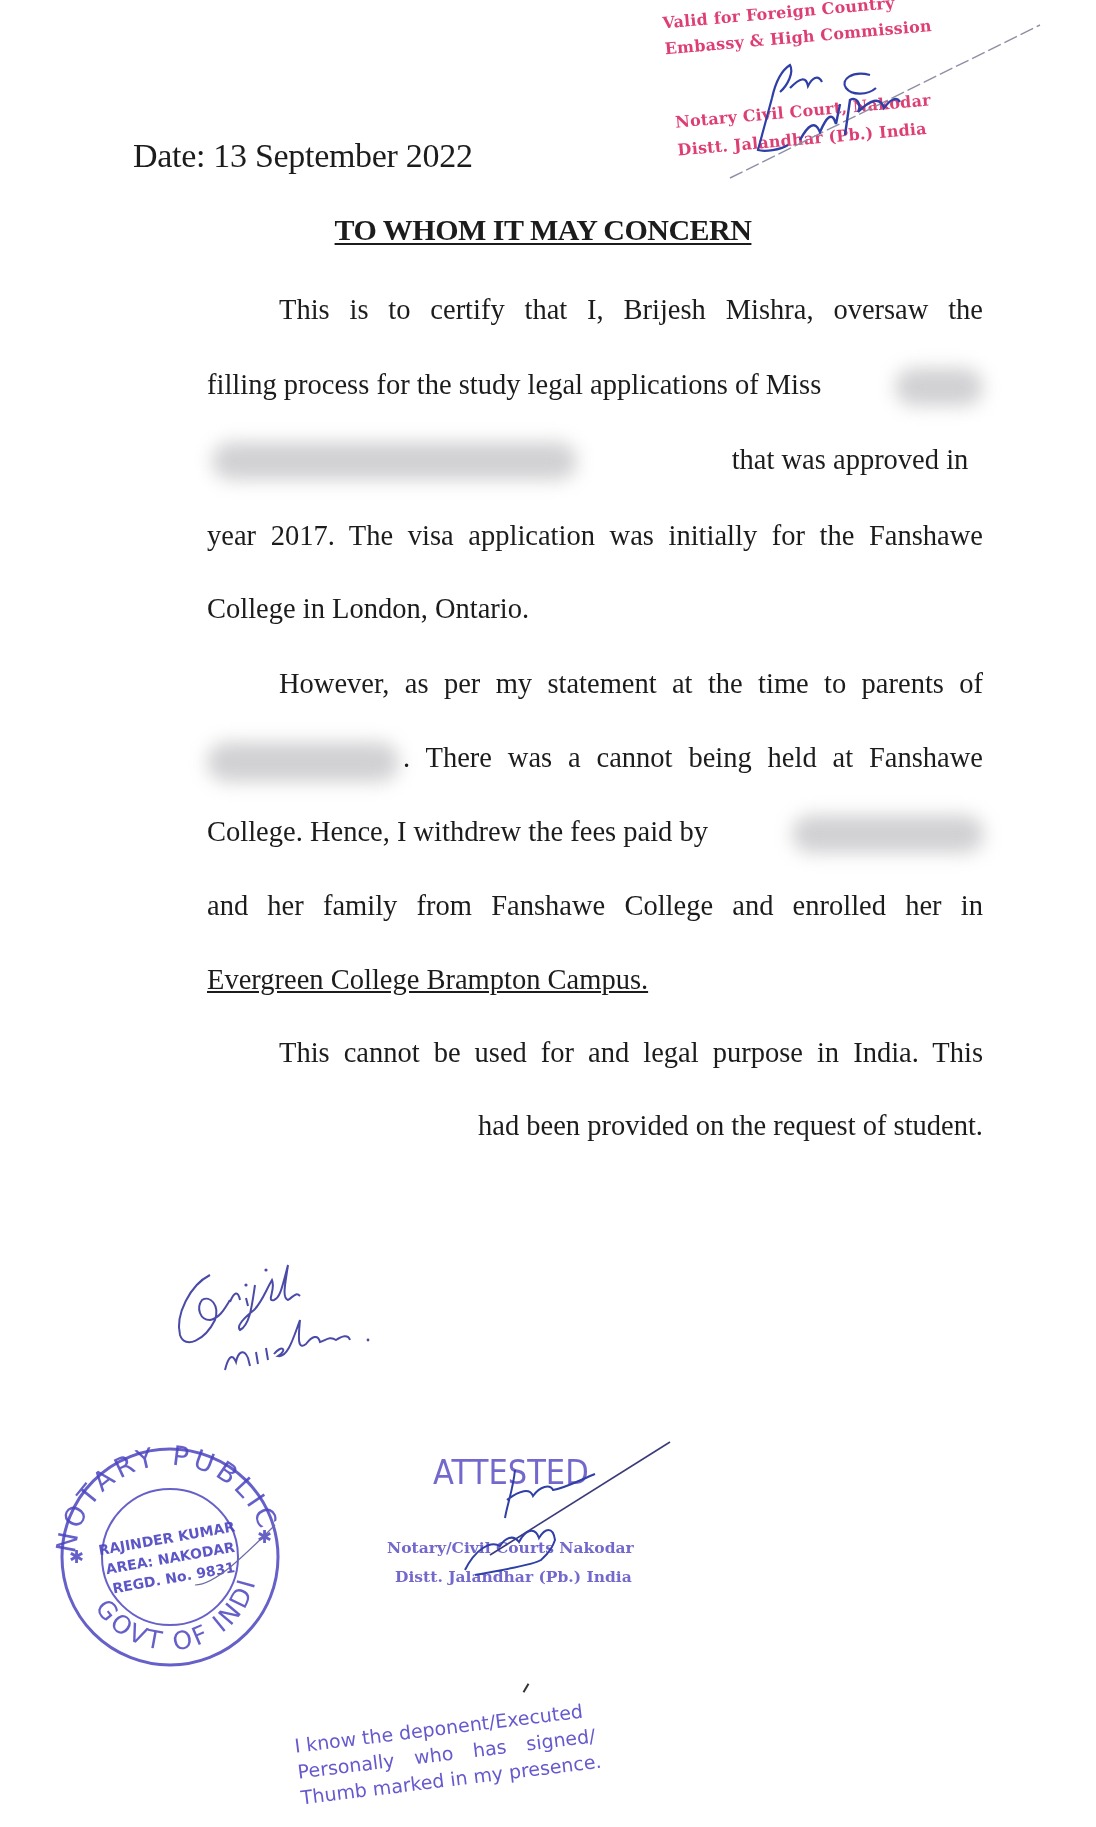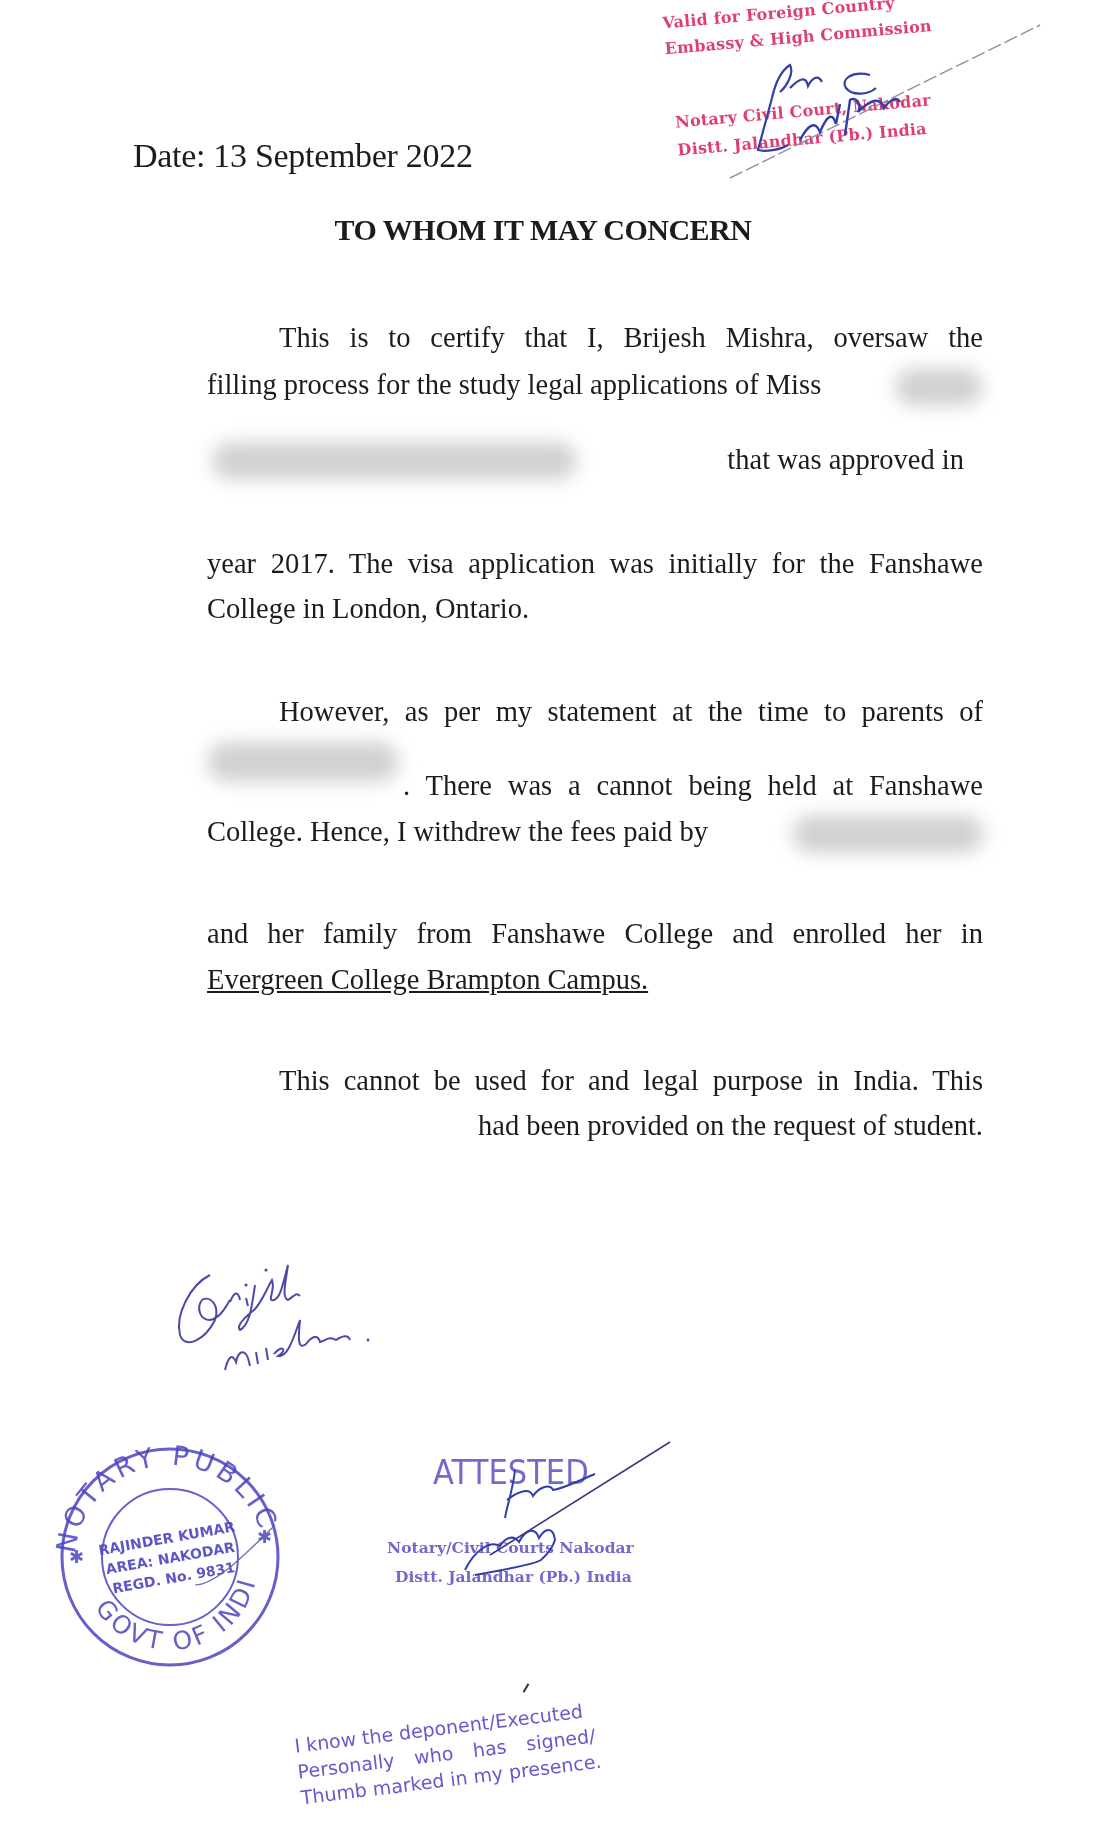--- a/index.html
+++ b/index.html
@@ -10,24 +10,24 @@
   
   .red-stamp { left: 655px; top: 6px; width: 300px; height: 170px; transform: rotate(-5deg); transform-origin: left top; }
   .red-stamp .line { position: absolute; color: #d81e5b; font-family: "DejaVu Serif", serif; font-weight: bold; font-size: 16px; white-space: nowrap; opacity: 0.85; letter-spacing: 0.2px; }
   .red-stamp .l1 { left: 6px; top: 8px; }
   .red-stamp .l2 { left: 6px; top: 34px; }
   .red-stamp .l3 { left: 10px; top: 108px; }
   .red-stamp .l4 { left: 10px; top: 136px; }
 
   .date { left: 133px; top: 137px; font-size: 34px; letter-spacing: -0.3px; }
   .heading { left: 0; width: 1086px; top: 213px; text-align: center; font-size: 30px; font-weight: bold; letter-spacing: -0.5px; }
-  .heading span { text-decoration-thickness: 2px; text-underline-offset: 3px; margin-top: 44px; }
+  .heading span { text-decoration: underline; text-decoration-thickness: 2px; text-underline-offset: 3px; margin-top: 44px; }
 
   .body-line { left: 207px; width: 776px; font-size: 28.5px; white-space: nowrap; height: 40px; line-height: 40px; }
-  .justify { text-align: justify; text-align-last: justify; margin-top: 28px; }
+  .justify { text-align: justify; text-align-last: justify; }
   .indent { left: 279px; width: 704px; }
 
   .blur { position: absolute; background: #c9c9cc; border-radius: 22px; filter: blur(9px); opacity: 0.85; }
 
   
   .signature { left: 170px; top: 1240px; width: 220px; height: 140px; }
 
   
   .seal { left: 45px; top: 1435px; width: 250px; height: 240px; }
 
@@ -58,21 +58,21 @@
 </svg>
 
 <div class="abs date">Date: 13 September 2022</div>
 <div class="abs heading"><span>TO WHOM IT MAY CONCERN</span></div>
 
 <div class="abs body-line indent justify" style="top:290px;">This is to certify that I, Brijesh Mishra, oversaw the</div>
 <div class="abs body-line" style="top:365px; width:680px;">filling process for the study legal applications of Miss</div>
 <div class="abs blur" style="left:895px; top:368px; width:88px; height:38px;"></div>
 
 <div class="abs blur" style="left:212px; top:442px; width:365px; height:38px;"></div>
-<div class="abs body-line" style="top:440px; left:698px; width:266px; text-align:right;">that was approved in</div>
+<div class="abs body-line" style="top:440px; left:717px; width:266px; text-align:center;">that was approved in</div>
 
 <div class="abs body-line justify" style="top:516px;">year 2017. The visa application was initially for the Fanshawe</div>
 <div class="abs body-line" style="top:589px;">College in London, Ontario.</div>
 
 <div class="abs body-line indent justify" style="top:664px;">However, as per my statement at the time to parents of</div>
 <div class="abs blur" style="left:207px; top:742px; width:192px; height:40px;"></div>
 <div class="abs body-line justify" style="top:738px; left:403px; width:580px;">. There was a cannot being held at Fanshawe</div>
 
 <div class="abs body-line" style="top:812px; width:580px;">College.  Hence, I withdrew the fees paid by</div>
 <div class="abs blur" style="left:792px; top:815px; width:192px; height:38px;"></div>

